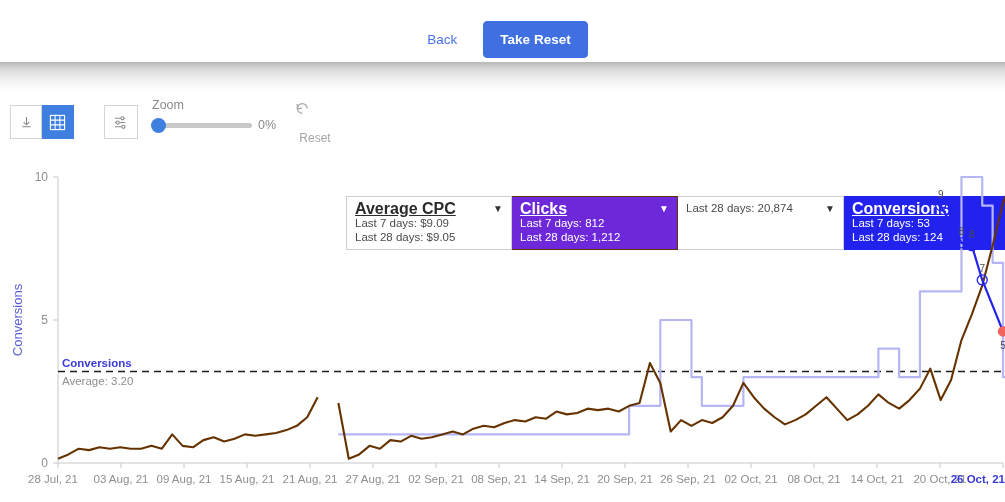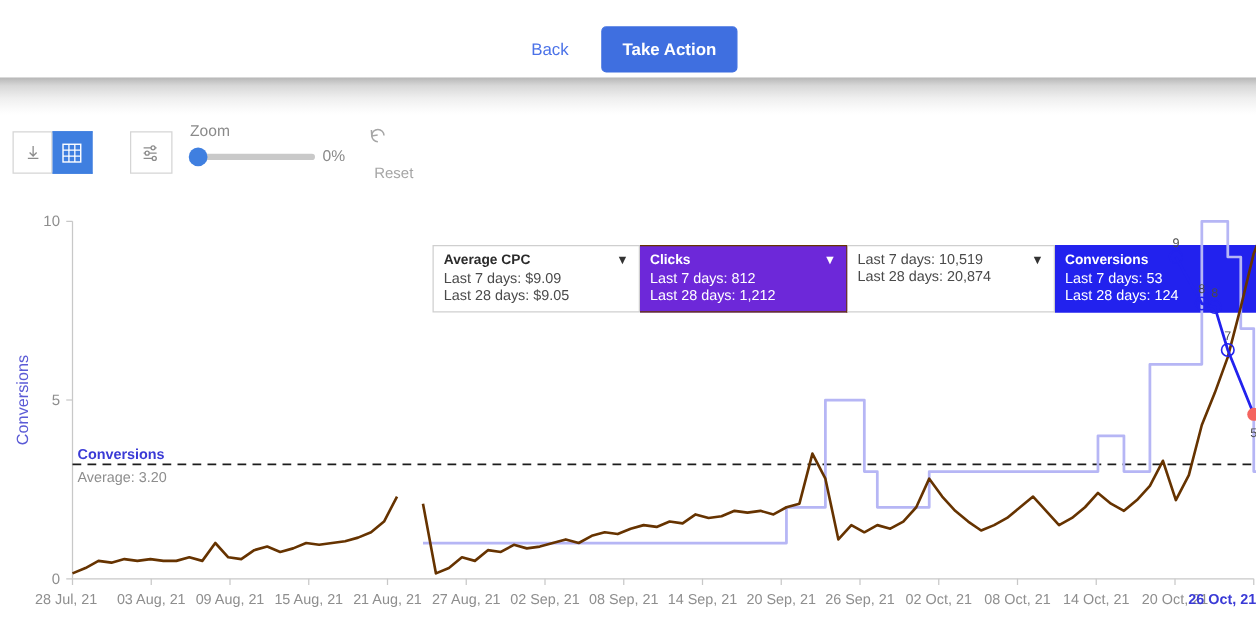--- a/index.html
+++ b/index.html
@@ -81,21 +81,21 @@
 
   
   .cards { position:absolute; left:346px; top:104px; display:flex; }
   .card {
     width:166px; height:54px; border:1px solid #cfcfcf;
     padding:4px 8px 0 8px; position:relative; cursor:pointer;
     background:#fff;
   }
   .card + .card { border-left:none; }
   .card-title {
-    font-size:11px; font-weight:bold; 
+    font-size:16px; font-weight:bold; text-decoration:underline;
     color:#2b2b2b; line-height:15px;
   }
   .card-line { font-size:11.5px; color:#4a4a4a; line-height:14px; }
   .card-caret {
     position:absolute; right:8px; top:6px; font-size:10px; color:#333;
   }
   .card.brown { background:#6d28d9; border-color:#663300; }
   .card.brown .card-title, .card.brown .card-line, .card.brown .card-caret { color:#ffffff; }
   .card.blue { background:#2222ee; border-color:#2222ee; width:165px; }
   .card.blue .card-title, .card.blue .card-line { color:#ffffff; }
@@ -114,21 +114,21 @@
   .pt-label { fill:#4a4a4a; font-size:10px; font-family:"Liberation Sans", sans-serif; }
 </style>
 </head>
 <body>
 
 <div id="app">
 
   <div class="header">
     <div class="header-actions">
       <button class="btn-back">Back</button>
-      <button class="btn-take-action">Take Action</button>
+      <button class="btn-take-action">Take Reset</button>
     </div>
     <div class="header-shadow"></div>
   </div>
 
   <div class="toolbar">
 
     <div class="icon-group">
       <div class="icon-btn">
         <span>
           <svg width="15" height="15" viewBox="0 0 16 16">
@@ -185,21 +185,20 @@
           <div class="card-line">Last 28 days: $9.05</div>
           <span class="card-caret">▼</span>
         </div>
         <div class="card brown">
           <div class="card-title">Clicks</div>
           <div class="card-line">Last 7 days: 812</div>
           <div class="card-line">Last 28 days: 1,212</div>
           <span class="card-caret">▼</span>
         </div>
         <div class="card">
-          <div class="card-line">Last 7 days: 10,519</div>
           <div class="card-line">Last 28 days: 20,874</div>
           <span class="card-caret">▼</span>
         </div>
         <div class="card blue">
           <div class="card-title">Conversions</div>
           <div class="card-line">Last 7 days: 53</div>
           <div class="card-line">Last 28 days: 124</div>
         </div>
       </div>
   </div>

